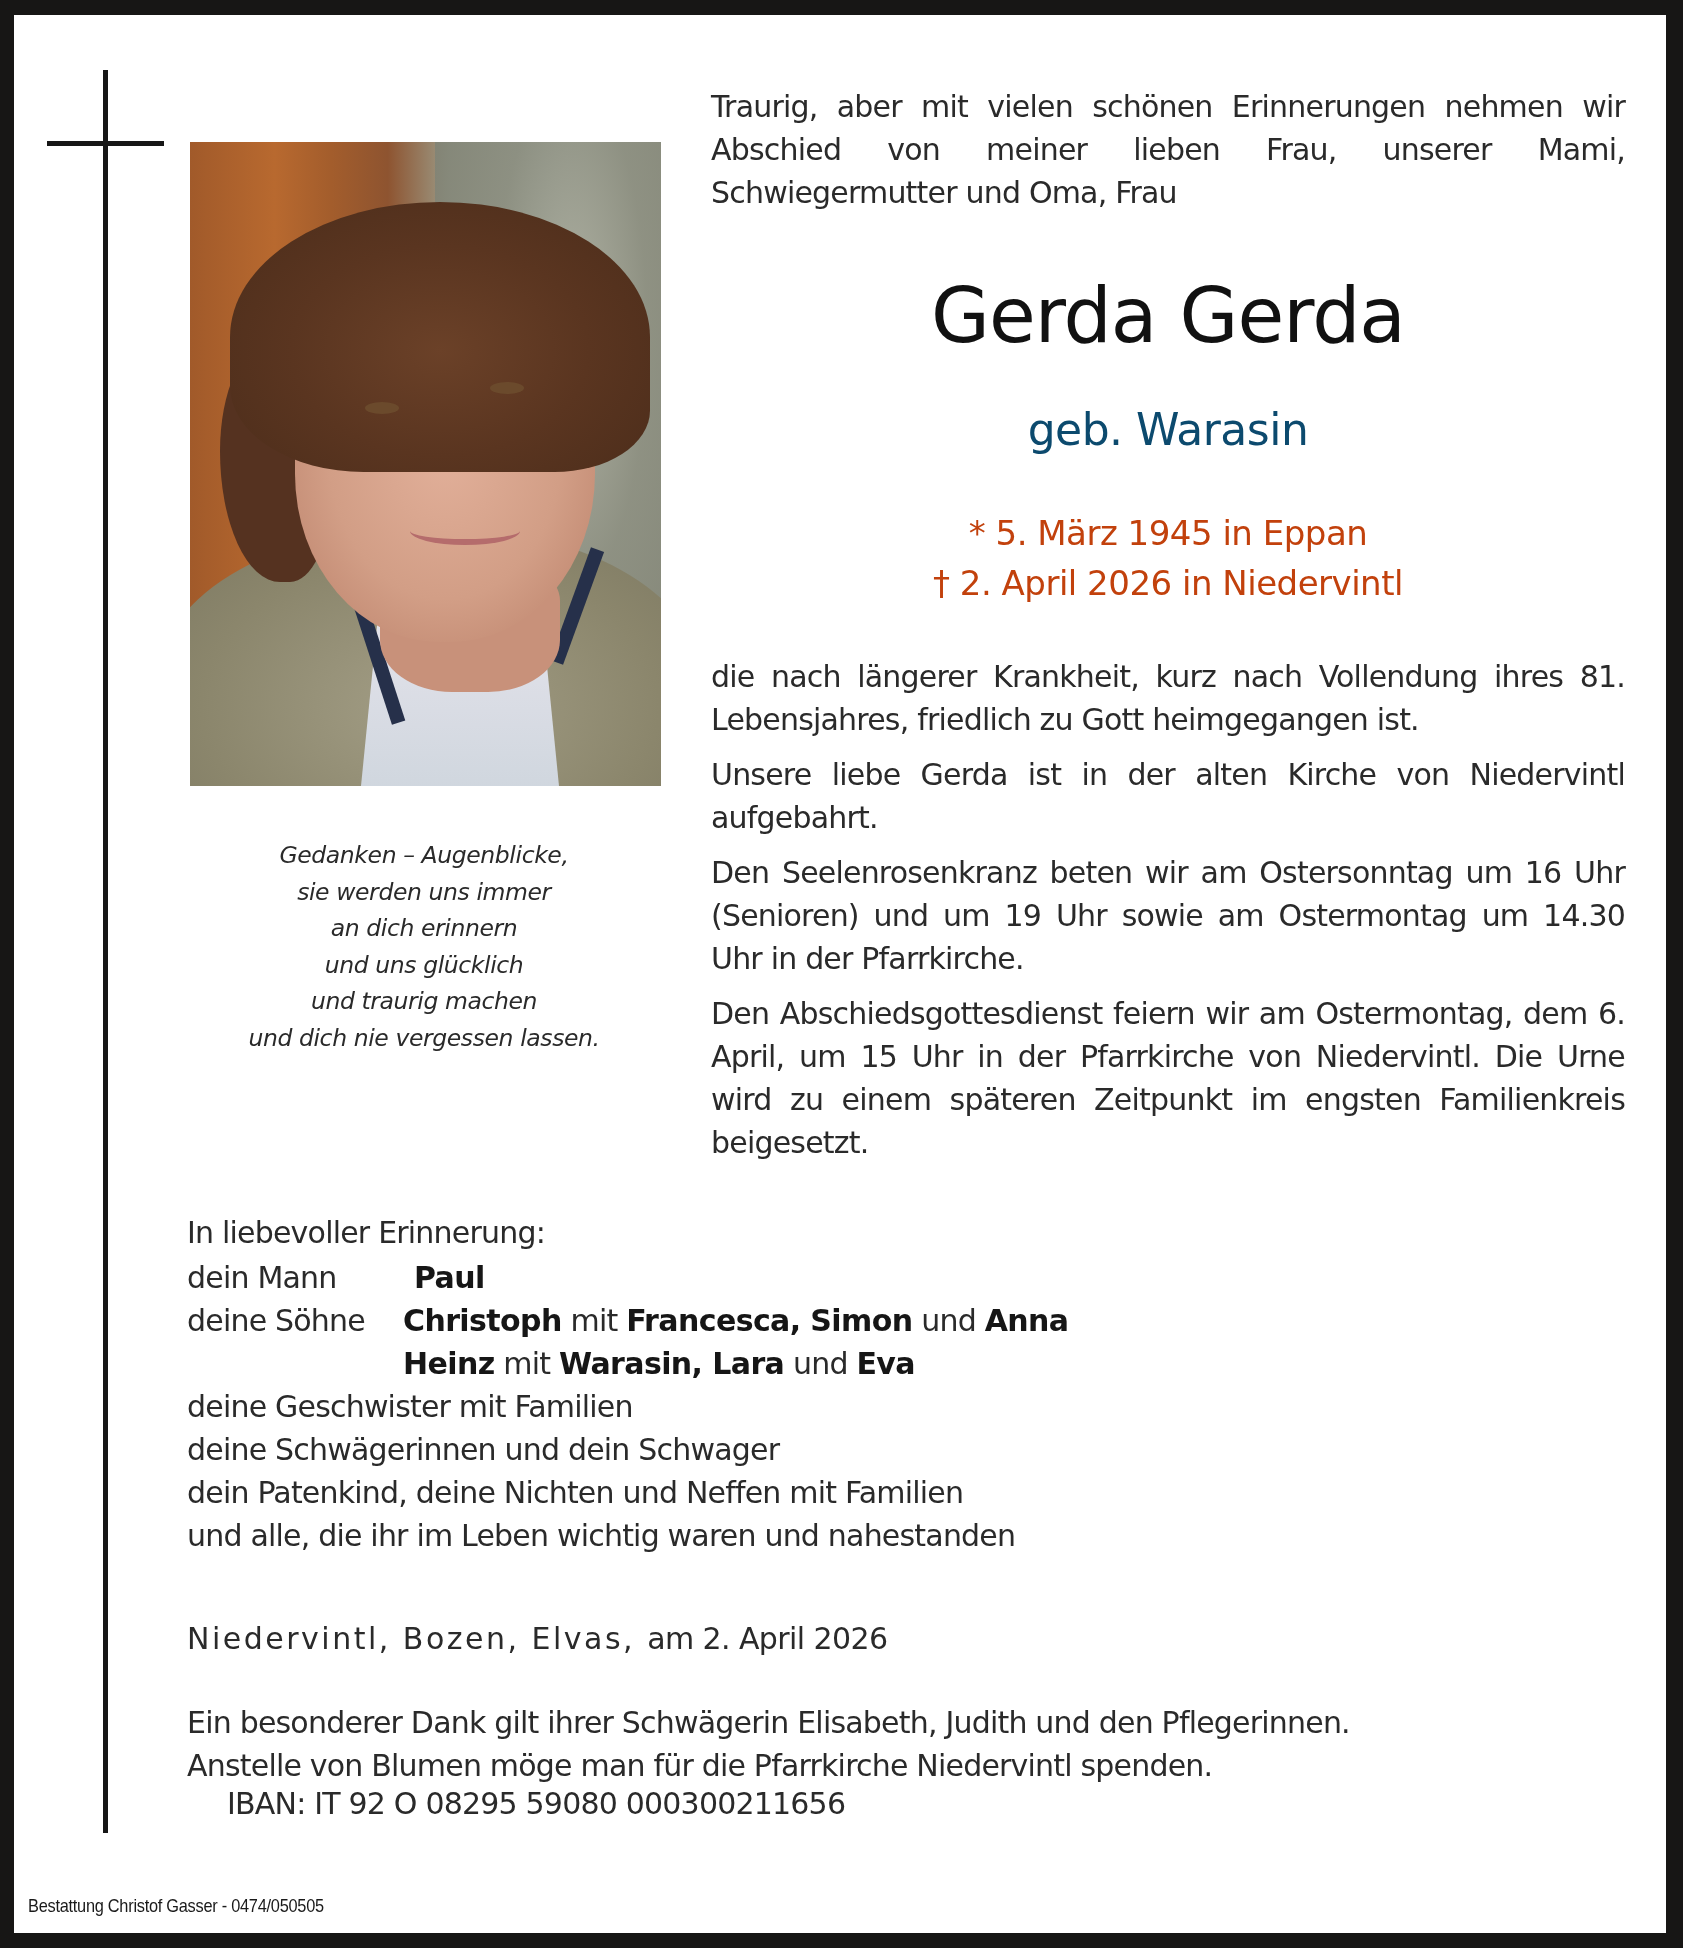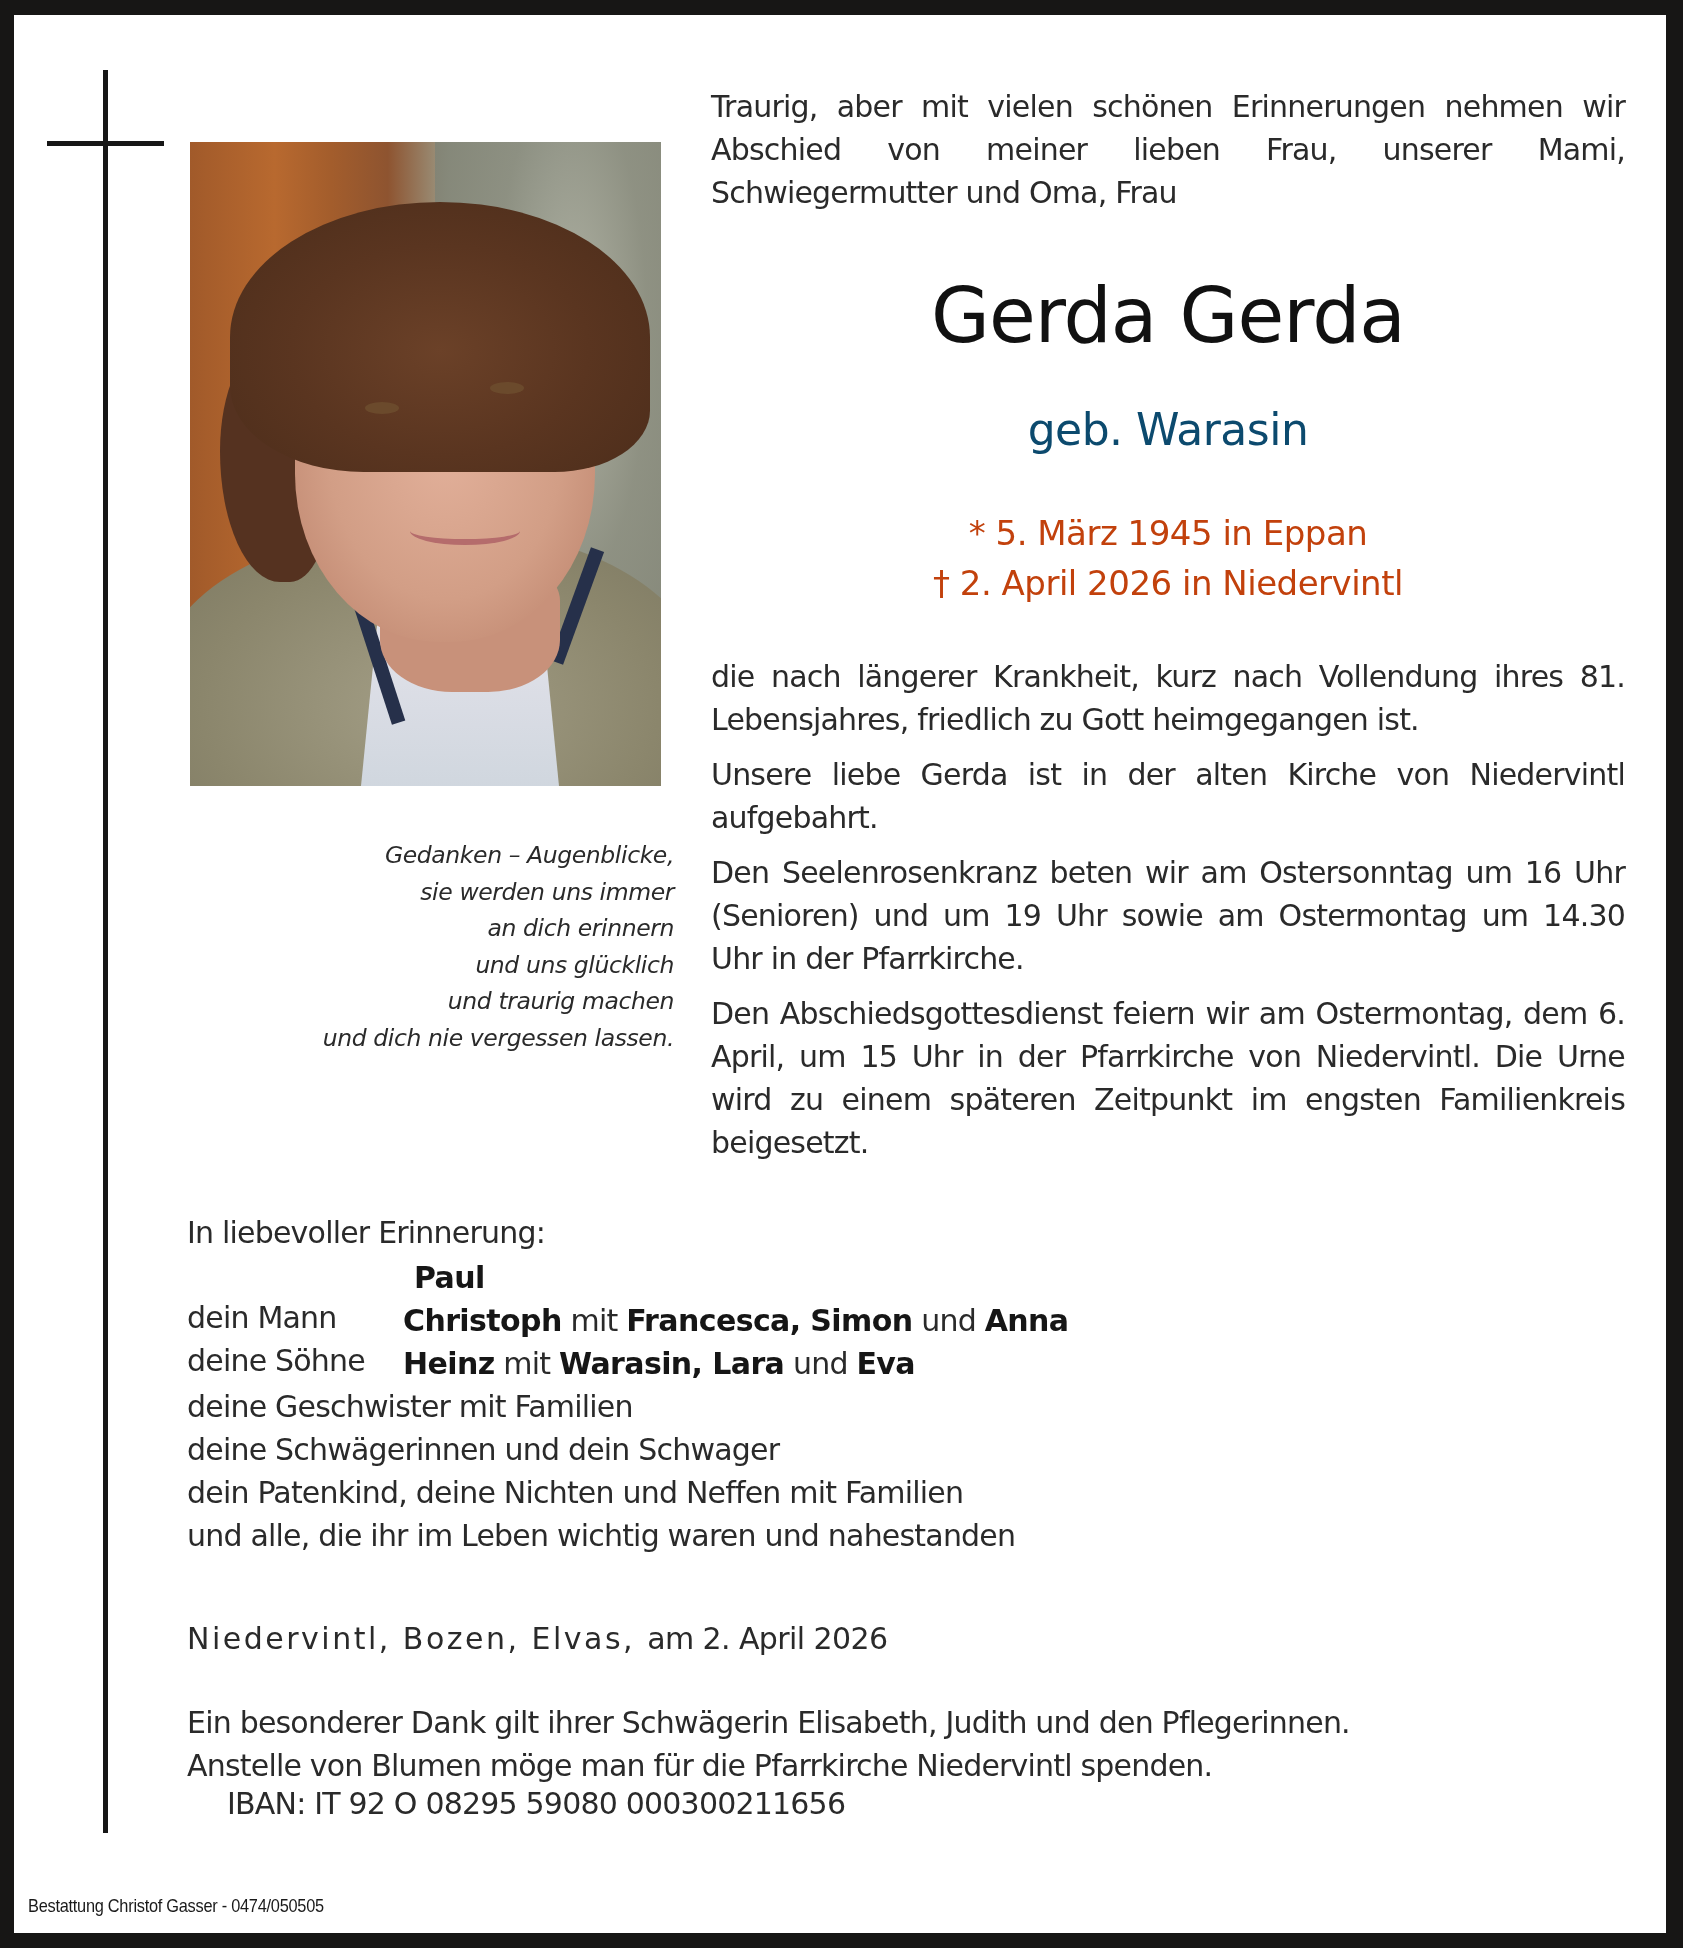--- a/index.html
+++ b/index.html
@@ -77,21 +77,21 @@
     .photo .eye { position: absolute; width: 34px; height: 12px; background: #6b4a2c; border-radius: 50%; }
     .photo .eye.l { left: 175px; top: 260px; }
     .photo .eye.r { left: 300px; top: 240px; }
     .photo .mouth {
       position: absolute; left: 220px; top: 375px; width: 110px; height: 22px;
       border-bottom: 6px solid #b56c6c; border-radius: 0 0 50% 50%;
     }
 
     .poem {
       position: absolute; left: 160px; top: 822px; width: 500px;
-      text-align: right; font-style: italic;
+      text-align: center; font-style: italic;
       font-size: 23.5px; line-height: 36.5px; color: #2a2a2a;
       letter-spacing: -0.4px;
     }
     .poem div { white-space: nowrap; }
 
     .intro {
       position: absolute; left: 697px; top: 70px; width: 914px;
       font-size: 30px; line-height: 43px; color: #2a2a2a;
       text-align: justify; text-align-last: left;
       letter-spacing: -0.8px;
@@ -121,21 +121,21 @@
       text-align: justify; text-align-last: left;
     }
 
     .family {
       position: absolute; left: 173px; top: 1196px; width: 1000px;
       font-size: 30px; line-height: 43px; color: #2a2a2a;
       letter-spacing: -0.8px;
     }
     .family .row { white-space: nowrap; position: relative; height: 43px; }
     .family .row.head { margin-bottom: 2px; }
-    .family .lbl { display: inline-block; margin-top: 40px; }
+    .family .lbl { display: inline-block; }
     .family .names { position: absolute; left: 216px; top: 0; white-space: nowrap; }
     .family .names.mann { left: 227px; }
     .family b { font-weight: 700; color: #161616; letter-spacing: -0.6px; }
 
     .place {
       position: absolute; left: 173px; top: 1602px;
       font-size: 30px; line-height: 43px; color: #2a2a2a;
       letter-spacing: 2.5px; white-space: nowrap;
     }
     .place .date-part { letter-spacing: -0.6px; }

